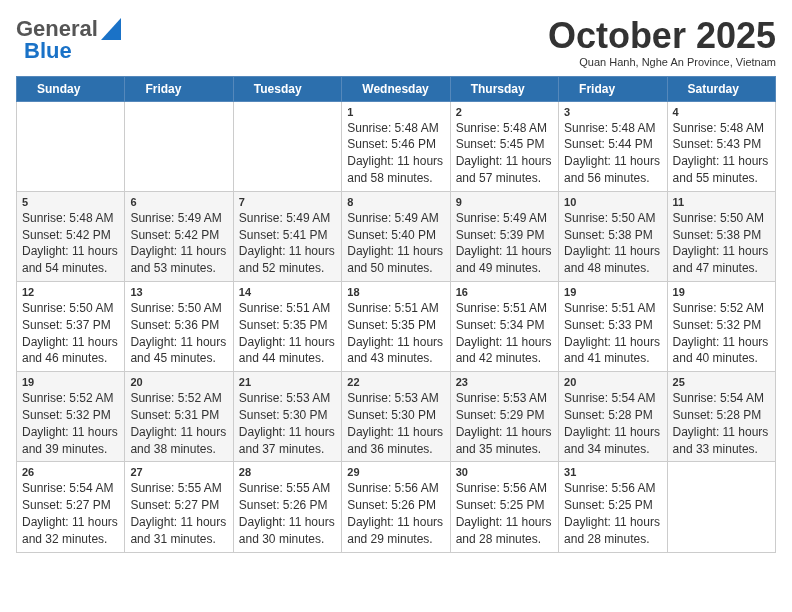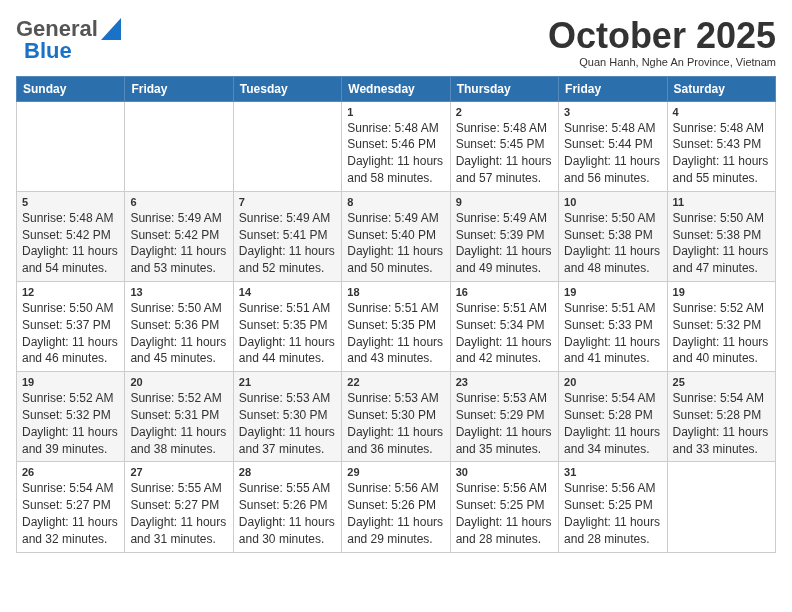--- a/index.html
+++ b/index.html
@@ -41,21 +41,21 @@
     .calendar {
       width: 100%;
       border-collapse: collapse;
       border: 1px solid #ccc;
     }
     .calendar th {
       background: #2c6fad;
       color: #fff;
       font-size: 12px;
       font-weight: bold;
-      padding: 5px 6px;
+      padding: 5px 20px;
       text-align: left;
       border: 1px solid #5588bb;
     }
     .calendar td {
       vertical-align: top;
       padding: 4px 5px;
       border: 1px solid #ccc;
       font-size: 10px;
       color: #333;
       width: 108px;

